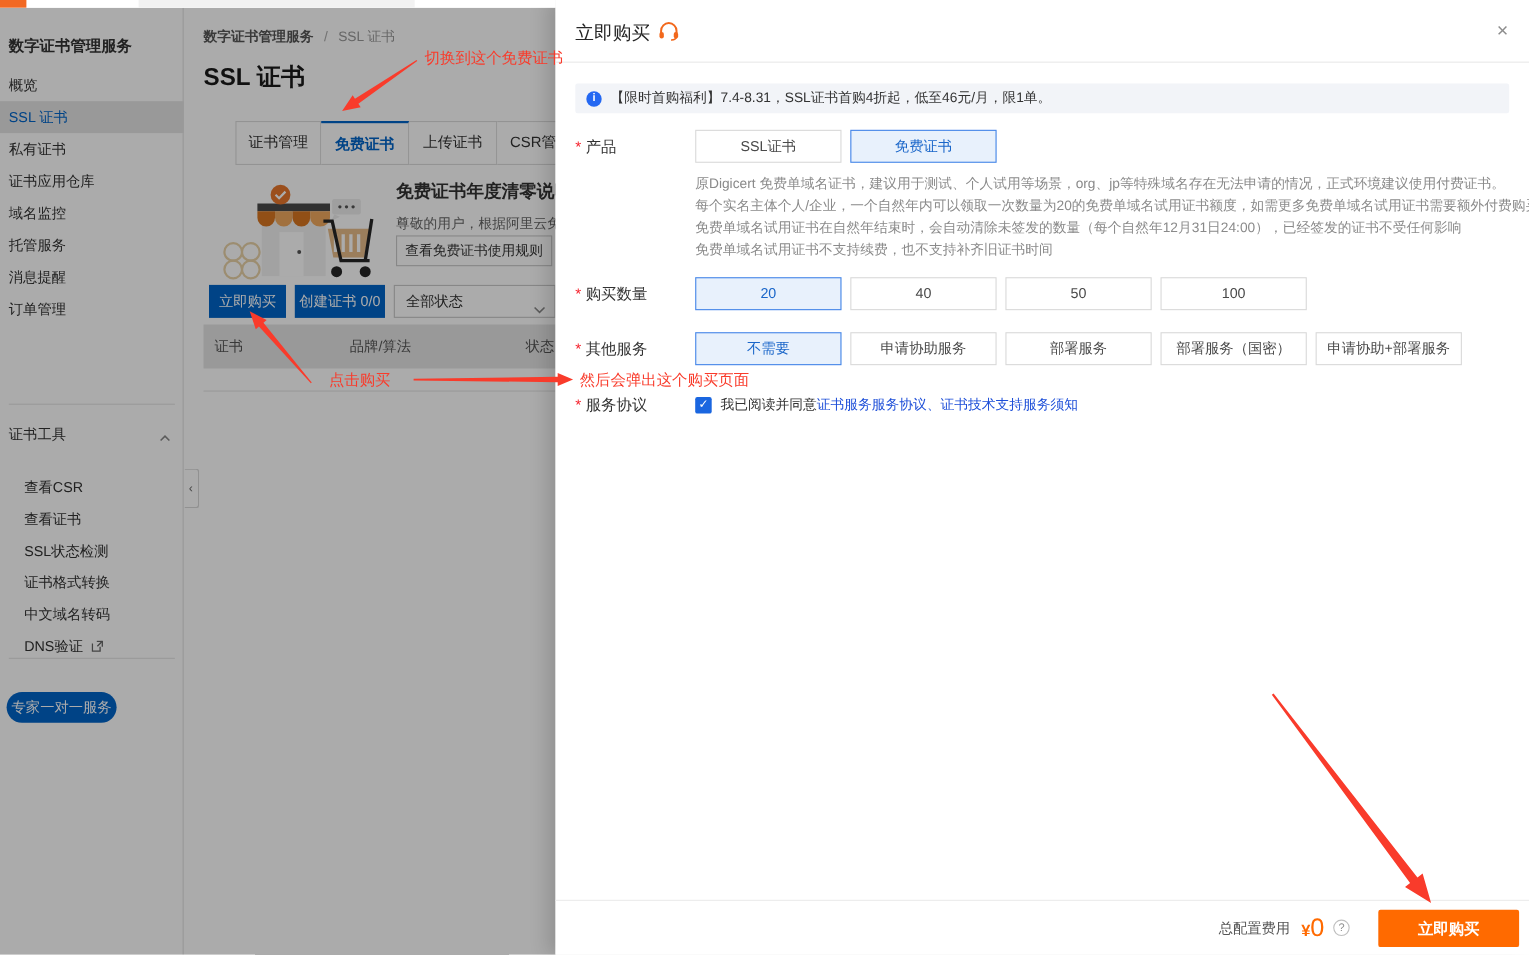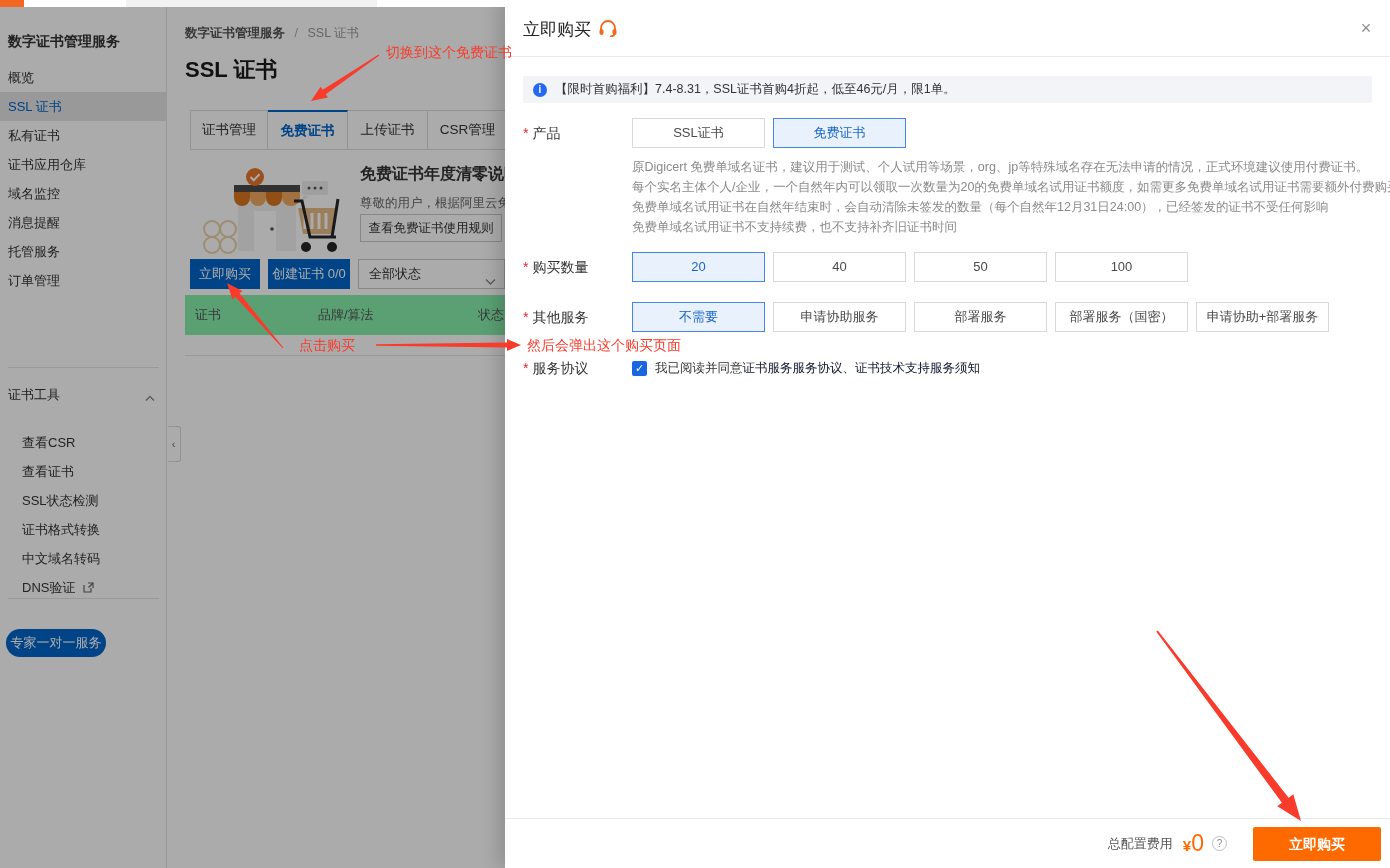--- a/index.html
+++ b/index.html
@@ -28,29 +28,29 @@
 
   
   .main { position:absolute; left:168px; top:7px; width:337px; height:861px; background:#fff; overflow:hidden; z-index:1; }
   .breadcrumb { position:absolute; left:17px; top:18px; font-size:12.5px; white-space:nowrap; }
   .breadcrumb .bc-root { color:#555; font-weight:bold; }
   .breadcrumb .bc-sep { color:#aaa; margin:0 6px; }
   .breadcrumb .bc-cur { color:#999; }
   .page-title { position:absolute; left:17px; top:48px; font-size:22px; font-weight:bold; color:#1a1a1a; }
   .tabs { position:absolute; left:22px; top:103px; display:flex; }
   .tab { width:80px; height:40px; line-height:38px; text-align:center; font-size:13.5px; color:#333; background:#fff; border:1px solid #dcdcdc; border-left:none; cursor:pointer; }
-  .tab:first-child { border-left:1px solid #dcdcdc; width:78px; }
+  .tab:first-child { border-left:1px solid #dcdcdc; width:78px;margin-left:24px; }
   .tab.active { color:#0064c8; font-weight:bold; border-top:2px solid #0064c8; }
   .notice-head { position:absolute; left:192px; top:157px; font-size:16px; font-weight:bold; color:#333; white-space:nowrap; }
   .notice-text { position:absolute; left:192px; top:188px; font-size:12.5px; color:#666; white-space:nowrap; }
   .rules-btn { position:absolute; left:192px; top:207px; width:142px; height:28px; border:1px solid #c9c9c9; background:#fff; font-size:12.5px; color:#333; text-align:center; line-height:26px; cursor:pointer; }
   .btn-blue { position:absolute; height:30px; background:#0064c8; color:#fff; font-size:13px; text-align:center; line-height:30px; cursor:pointer; }
   .status-dd { position:absolute; left:190px; top:252px; width:147px; height:30px; border:1px solid #c9c9c9; background:#fff; font-size:13px; color:#333; line-height:28px; padding-left:10px; cursor:pointer; }
   .status-dd .chev { position:absolute; right:8px; top:8px; color:#888; }
-  .tbl-head { position:absolute; left:17px; top:288px; width:320px; height:40px; background:#86efac; }
+  .tbl-head { position:absolute; left:17px; top:288px; width:320px; height:40px; background:#e5e5e5; }
   .tbl-head span { position:absolute; top:0; line-height:40px; font-size:13px; color:#555; }
   .tbl-line { position:absolute; left:17px; top:348px; width:320px; border-top:1px solid #e5e5e5; }
   .collapse-handle { position:absolute; left:-1px; top:419px; width:14px; height:36px; background:#fff; border:1px solid #d9d9d9; border-left:none; border-radius:0 3px 3px 0; color:#666; text-align:center; line-height:34px; font-size:11px; cursor:pointer; }
 
   
   .mask { position:absolute; left:0; top:7px; width:505px; height:861px; background:rgba(0,0,0,0.33); z-index:5; }
 
   
   .drawer { position:absolute; left:505px; top:0; width:885px; height:868px; background:#fff; z-index:10; box-shadow:-8px 0 16px rgba(0,0,0,0.15); }
   .dw-header { position:absolute; left:0; top:0; width:885px; height:57px; border-bottom:1px solid #e8e8e8; }
@@ -60,21 +60,21 @@
   .dw-banner { position:absolute; left:18px; top:76px; width:849px; height:27px; background:#f2f4f8; border-radius:2px; display:flex; align-items:center; padding-left:10px; font-size:12.5px; color:#333; }
   .info-ic { display:inline-block; width:14px; height:14px; border-radius:50%; background:#2468f2; color:#fff; font-size:10px; font-weight:bold; text-align:center; line-height:14px; margin-right:8px; font-style:normal; flex:0 0 14px; }
   .frm-label { position:absolute; left:18px; font-size:14px; color:#333; line-height:30px; white-space:nowrap; }
   .frm-label .req { color:#f5222d; margin-right:4px; }
   .opt-row { position:absolute; left:127px; display:flex; gap:8px; }
   .opt { width:133px; height:30px; border:1px solid #d9d9d9; background:#fff; font-size:13px; color:#4a4a4a; text-align:center; line-height:28px; cursor:pointer; }
   .opt.selected { border:1px solid #4586e8; background:#e8f1fc; color:#1a66c9; }
   .desc-block { position:absolute; left:127px; top:157px; font-size:12.5px; color:#8a8a8a; line-height:20px; white-space:nowrap; }
   .agree-row { position:absolute; left:127px; top:360px; display:flex; align-items:center; font-size:12.5px; color:#333; }
   .cb { width:15px; height:15px; background:#1a66e0; border-radius:2px; color:#fff; font-size:11px; line-height:15px; text-align:center; margin-right:8px; cursor:pointer; }
-  .agree-row a { color:#0f172a; text-decoration:none; cursor:pointer; }
+  .agree-row a { color:#1d4ed8; text-decoration:none; cursor:pointer; }
   .dw-footer { position:absolute; left:0; bottom:0; width:885px; height:50px; border-top:1px solid #ebebeb; display:flex; align-items:center; justify-content:flex-end; padding-right:9px; }
   .ft-label { font-size:13px; color:#555; }
   .ft-amount { color:#ff6a00; margin-left:10px; white-space:nowrap; }
   .ft-amount .cur { font-size:15px; font-weight:bold; }
   .ft-amount .num { font-size:23px; }
   .q-ic { display:inline-block; width:15px; height:15px; border:1px solid #bfbfbf; border-radius:50%; color:#8c8c8c; font-size:10px; text-align:center; line-height:14px; margin-left:8px; cursor:pointer; }
   .ft-buy { width:128px; height:34px; background:#ff6a00; color:#fff; font-size:14px; font-weight:bold; text-align:center; line-height:34px; border-radius:2px; margin-left:26px; cursor:pointer; }
 
   
   .ann-layer { position:absolute; left:0; top:0; width:1390px; height:868px; z-index:30; pointer-events:none; }
@@ -92,22 +92,22 @@
   </div>
 
   <div class="sidebar">
     <div class="sb-title">数字证书管理服务</div>
     <div class="sb-items">
       <div class="sb-item">概览</div>
       <div class="sb-item selected">SSL 证书</div>
       <div class="sb-item">私有证书</div>
       <div class="sb-item">证书应用仓库</div>
       <div class="sb-item">域名监控</div>
+      <div class="sb-item">托管服务</div>
       <div class="sb-item">消息提醒</div>
-      <div class="sb-item">托管服务</div>
       <div class="sb-item">订单管理</div>
     </div>
     <div class="sb-divider" style="top:360px"></div>
     <div class="sb-tools-title">
       <span>证书工具</span>
       <span class="chev">
         <svg width="10" height="7" viewBox="0 0 10 7">
             <polyline points="1,5.5 5,1.5 9,5.5" fill="none" stroke="#888" stroke-width="1.4"></polyline>
           </svg>
       </span>

